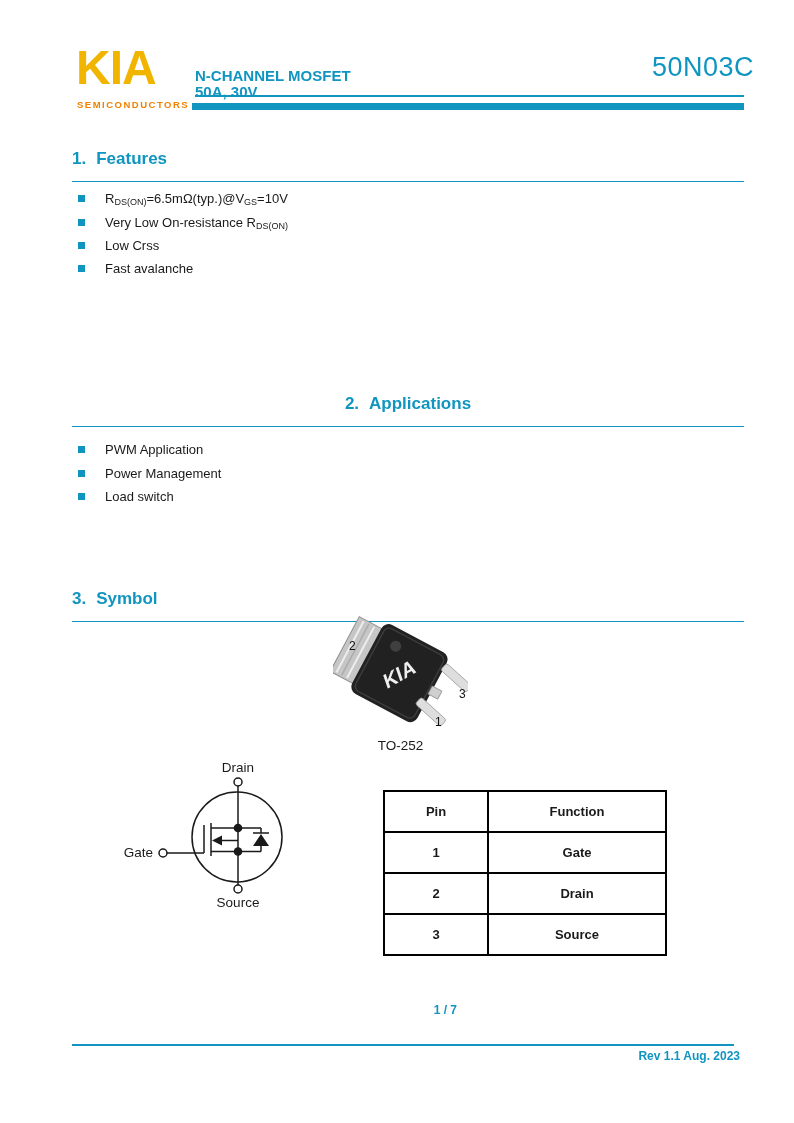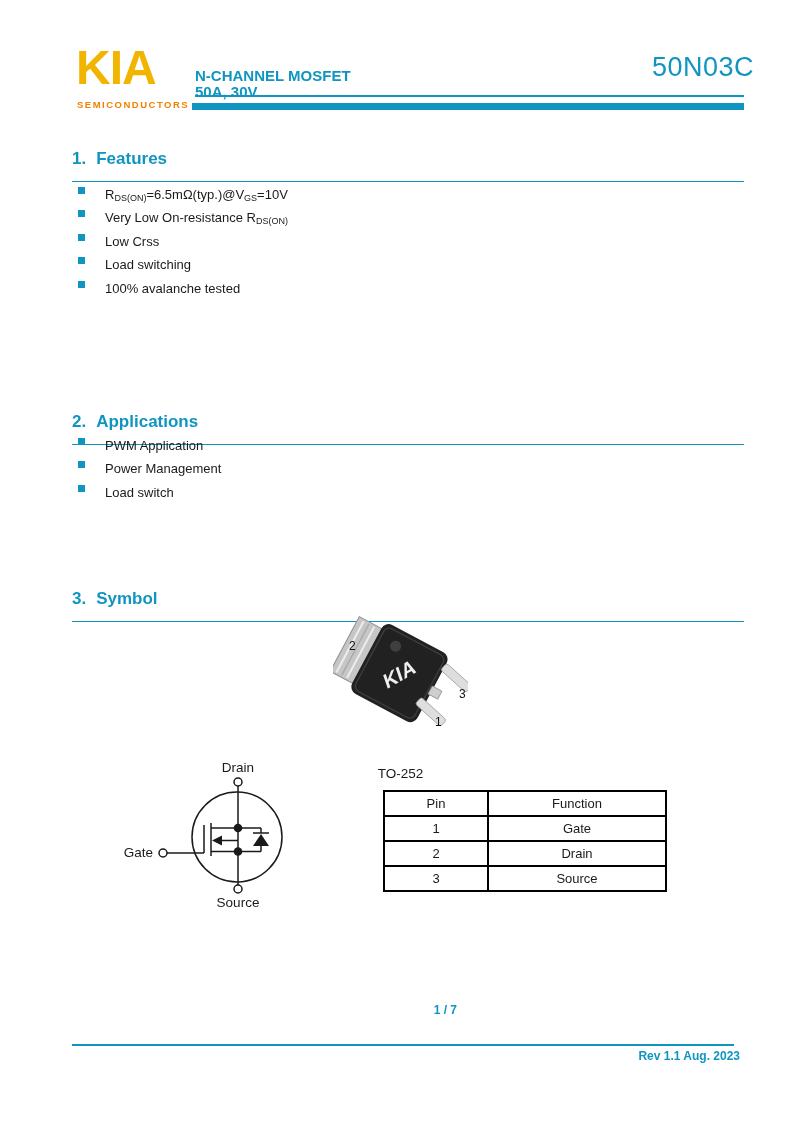--- a/index.html
+++ b/index.html
@@ -21,41 +21,41 @@
   .hdr-line2{position:absolute;left:195px;top:67px;font-size:15px;font-weight:bold;color:var(--accent);}
   .part-number{position:absolute;right:40px;top:52px;font-size:27px;color:var(--accent);letter-spacing:.5px;}
   .hdr-thin{position:absolute;left:195px;top:95px;width:549px;height:2px;background:var(--accent);}
   .hdr-bar{position:absolute;left:192px;top:103px;width:552px;height:7px;background:var(--accent);}
 
   
   .sec{position:absolute;left:72px;width:672px;border-bottom:1.5px solid var(--accent);padding-bottom:12px;}
   .sec-heading{color:var(--accent);font-size:17px;font-weight:bold;line-height:20px;}
   .sec-num{display:inline-block;margin-right:10px;}
   #sec-features{top:149px;}
-  #sec-applications{top:412px;}
+  #sec-applications{top:394px;text-align:center;}
   #sec-symbol{top:589px;}
 
   
   .blist{position:absolute;left:78px;list-style:none;}
   #features-list{top:187px;}
   #applications-list{top:438px;}
-  .blist li{display:flex;height:23.4px;}
+  .blist li{display:flex;align-items:center;height:23.4px;}
   .bullet{width:7px;height:7px;background:var(--accent);margin-right:20px;flex:0 0 auto;}
   .btext{font-size:13px;color:var(--ink);white-space:nowrap;}
   .sub{font-size:9px;position:relative;top:2px;}
 
   
   .pkg-svg{position:absolute;left:333px;top:612px;}
-  .pkg-name{position:absolute;left:333px;top:738px;width:135px;text-align:center;font-size:13.5px;color:var(--ink);margin-top:28px;}
+  .pkg-name{position:absolute;left:333px;top:738px;width:135px;text-align:center;font-size:13.5px;color:var(--ink);}
   .mos-svg{position:absolute;left:115px;top:753px;}
 
   
   .pin-table-wrap{position:absolute;left:383px;top:790px;}
   table.pin{border-collapse:collapse;width:282px;table-layout:fixed;}
-  table.pin th, table.pin td{border:2px solid var(--tborder);font-size:13px;font-weight:normal;text-align:center;height:21.8px;padding:4px;color:var(--ink);}
+  table.pin th, table.pin td{border:2px solid var(--tborder);font-size:13px;font-weight:bold;text-align:center;height:21.8px;padding:12px;color:var(--ink);}
   table.pin col.c1{width:104px;}
   table.pin col.c2{width:178px;}
 
   
   .foot-line{position:absolute;left:72px;top:1044px;width:662px;height:1.5px;background:var(--accent);}
   .page-num{position:absolute;left:297px;top:1003px;width:160px;text-align:right;font-size:12px;font-weight:bold;color:var(--accent);}
   .rev{position:absolute;right:54px;top:1049px;font-size:12px;font-weight:bold;color:var(--accent);}
 </style>
 </head>
 <body>
@@ -83,25 +83,21 @@
       <li>
         <span class="bullet"></span>
         <span class="btext"><span>Very Low On-resistance R</span><span class="sub">DS(ON)</span></span>
       </li>
       <li>
         <span class="bullet"></span>
         <span class="btext"><span>Low Crss</span></span>
       </li>
       <li>
         <span class="bullet"></span>
-        <span class="btext"><span>Load switching</span></span>
-      </li>
-      <li>
-        <span class="bullet"></span>
-        <span class="btext"><span>100% avalanche tested</span></span>
+        <span class="btext"><span>Fast avalanche</span></span>
       </li>
     </ul>
 
   <div class="sec" id="sec-applications">
     <div class="sec-heading">
       <span class="sec-num">2.</span><span>Applications</span>
     </div>
   </div>
   <ul class="blist" id="applications-list">
       <li>

